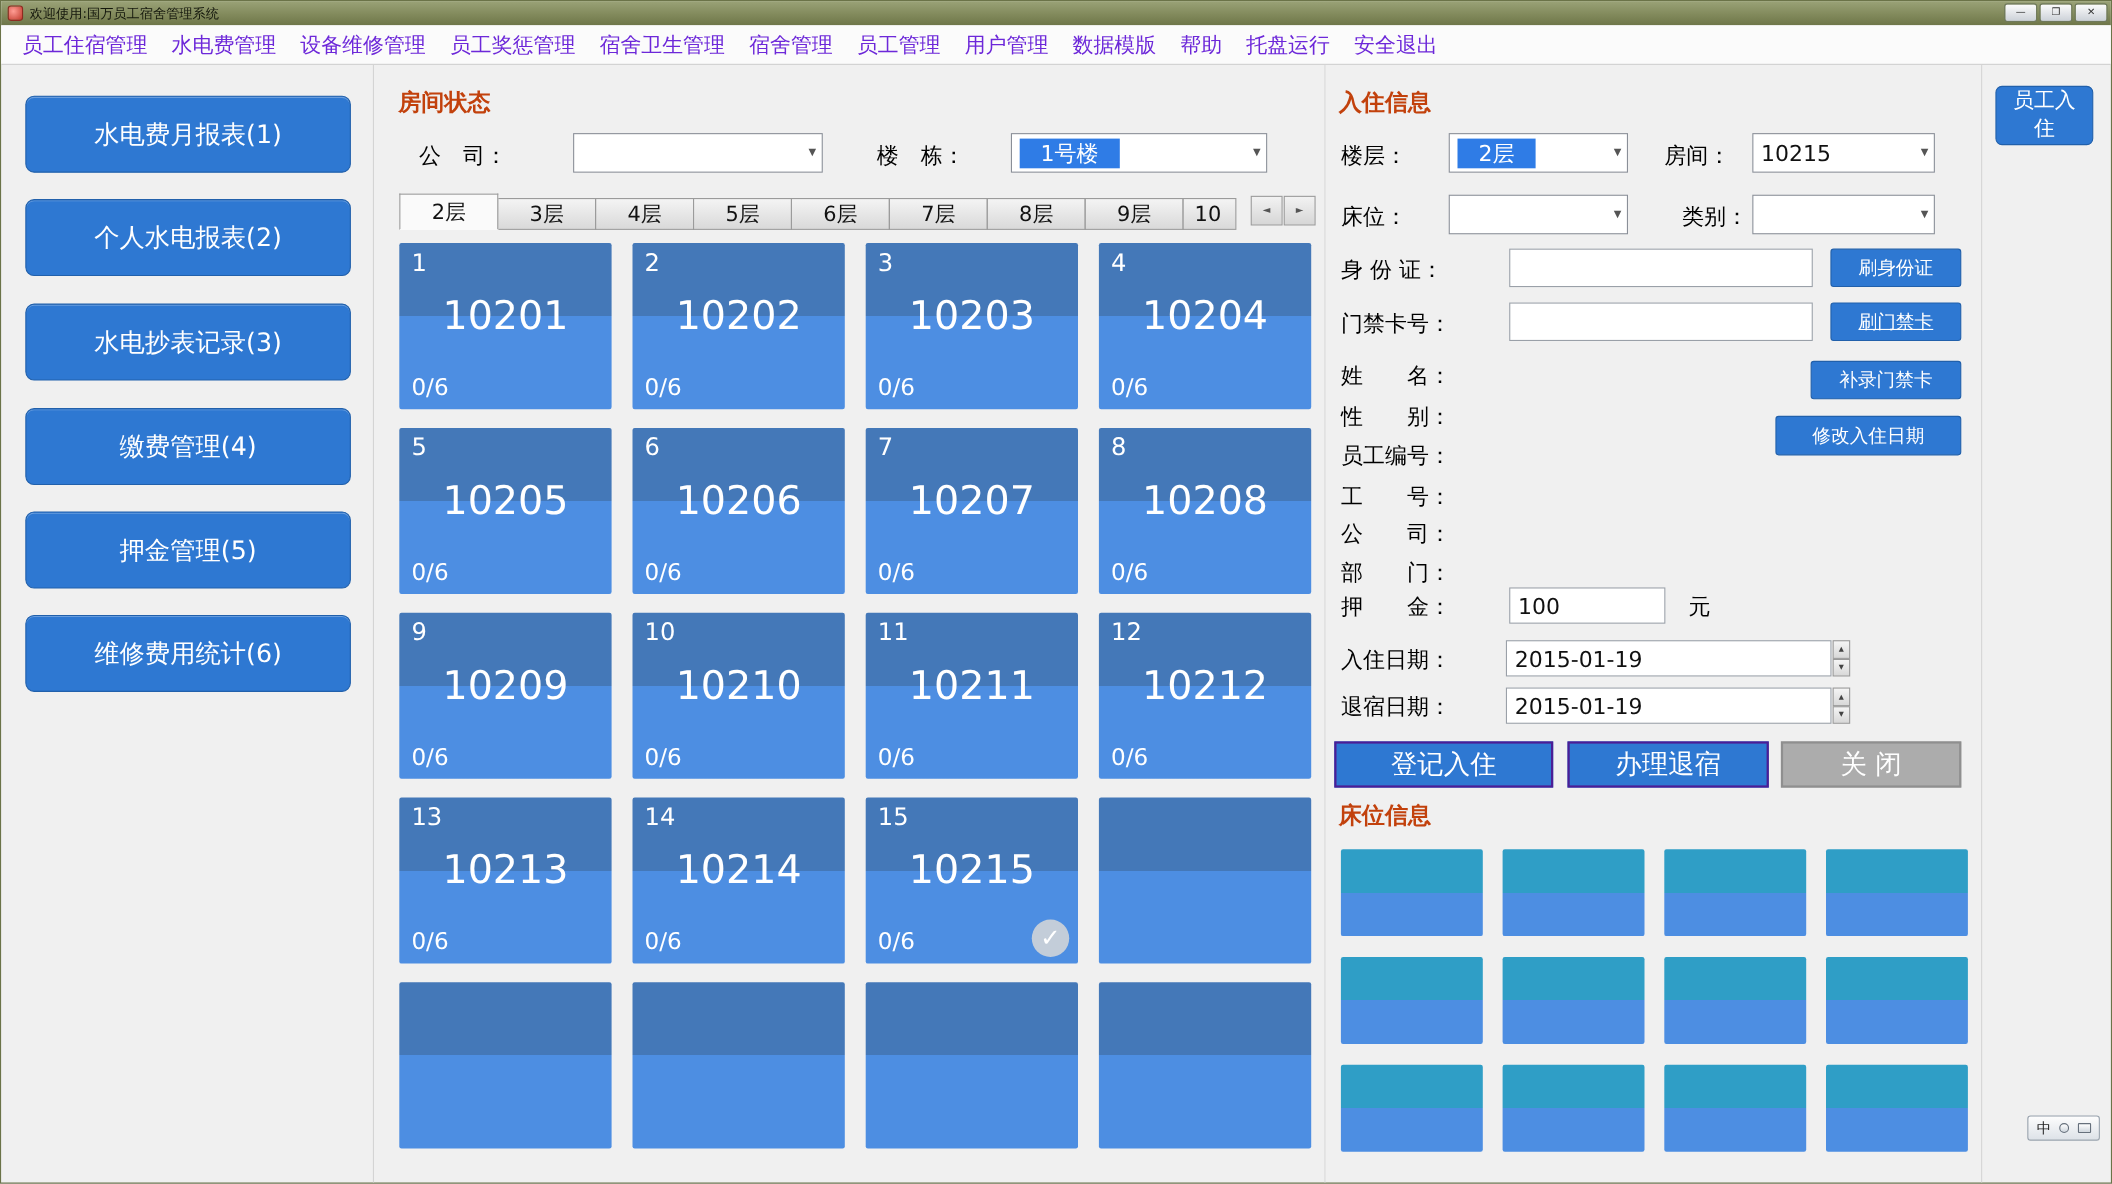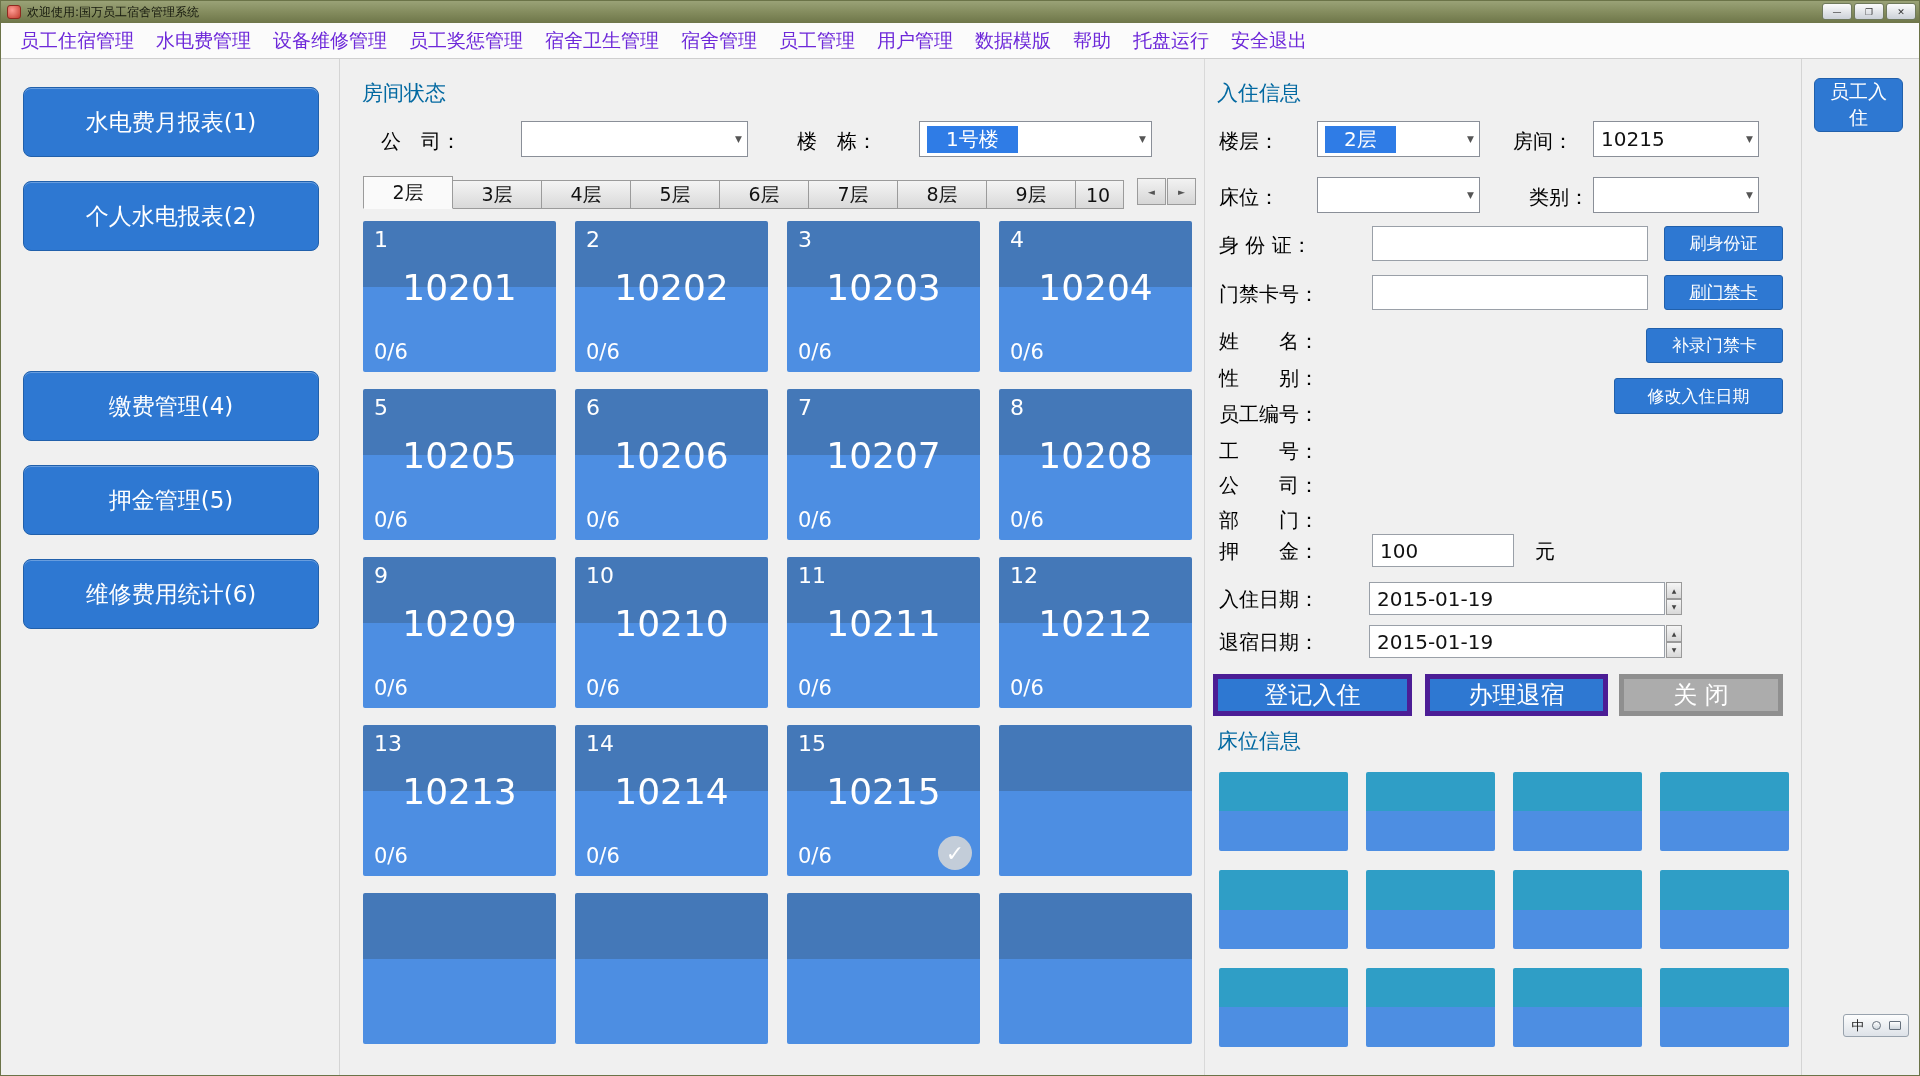--- a/index.html
+++ b/index.html
@@ -25,31 +25,31 @@
   .menu-item { font-size:19px; font-weight:normal; color:#6d28d9; padding:0 11px; white-space:nowrap; cursor:default; }
 
   
   .sidebar { position:absolute; left:0; top:58px; width:339px; height:1018px; border-right:1px solid #d4d4d4; }
   .side-btn { position:absolute; left:22px; width:296px; height:70px; background:#2e78d2;
     border:1px solid #2160ab; border-radius:8px; color:#fff; font-size:23px;
     display:flex; align-items:center; justify-content:center;
     box-shadow:inset 0 1px 0 rgba(255,255,255,.28); white-space:nowrap; }
 
   
-  .panel-title { position:absolute; font-size:21px; font-weight:normal; color:#0369a1; white-space:nowrap; }
+  .panel-title { position:absolute; font-size:21px; font-weight:bold; color:#c2410c; white-space:nowrap; }
   .lbl { position:absolute; font-size:20px; color:#000; white-space:pre; }
   .combo { position:absolute; background:#fff; border:1px solid #8a8f98; height:36px;
     display:flex; align-items:center; padding:0 20px 0 7px; font-size:20px; color:#111; }
   .combo .arrow { position:absolute; right:5px; top:50%; transform:translateY(-50%); font-size:9px; color:#555; }
   .hl { background:#2f7ce6; color:#fff; padding:0 19px; }
   .tinput { position:absolute; background:#fff; border:1px solid #9aa0a8; font-size:20px; color:#111;
     display:flex; align-items:center; padding:0 7px; white-space:nowrap; }
   .sbtn { position:absolute; background:#2e78d2; border:1px solid #2160ab; border-radius:3px;
     color:#fff; font-size:17px; display:flex; align-items:center; justify-content:center; white-space:nowrap; }
-  .abtn { position:absolute; height:42px; background:#2e78d2; border:5px solid #4c1d95;
+  .abtn { position:absolute; height:42px; background:#2e78d2; border:2px solid #4c1d95;
     color:#fff; font-size:24px; display:flex; align-items:center; justify-content:center; white-space:nowrap; }
   .abtn.gray { background:#acacac; border-color:#8f8f8f; }
 
   
   .main-panel { position:absolute; left:340px; top:58px; width:862px; height:1018px; }
   .tabs { position:absolute; left:22px; top:117px; height:33px; display:flex; align-items:flex-end; }
   .tab { width:90px; height:29px; background:linear-gradient(180deg,#f4f4f4,#d9d9d9);
     border:1px solid #9b9b9b; margin-left:-1px; display:flex; align-items:center; justify-content:center;
     font-size:19px; color:#111; overflow:hidden; white-space:nowrap; }
   .tab.active { height:33px; background:#fafafa; border-bottom-color:#fafafa; z-index:3; margin-left:0; }
@@ -118,20 +118,21 @@
     <span class="menu-item">用户管理</span>
     <span class="menu-item">数据模版</span>
     <span class="menu-item">帮助</span>
     <span class="menu-item">托盘运行</span>
     <span class="menu-item">安全退出</span>
   </div>
 
   <div class="sidebar">
     <div class="side-btn" style="top:28px;">水电费月报表(1)</div>
     <div class="side-btn" style="top:122px;">个人水电报表(2)</div>
+    <div class="side-btn" style="top:217px;">水电抄表记录(3)</div>
     <div class="side-btn" style="top:312px;">缴费管理(4)</div>
     <div class="side-btn" style="top:406px;">押金管理(5)</div>
     <div class="side-btn" style="top:500px;">维修费用统计(6)</div>
   </div>
 
   <div class="main-panel">
     <div class="panel-title" style="left:21px; top:20px;">房间状态</div>
 
     <div class="lbl" style="left:40px; top:69px;">公　司：</div>
     <div class="combo" style="left:180px; top:62px; width:227px;">

